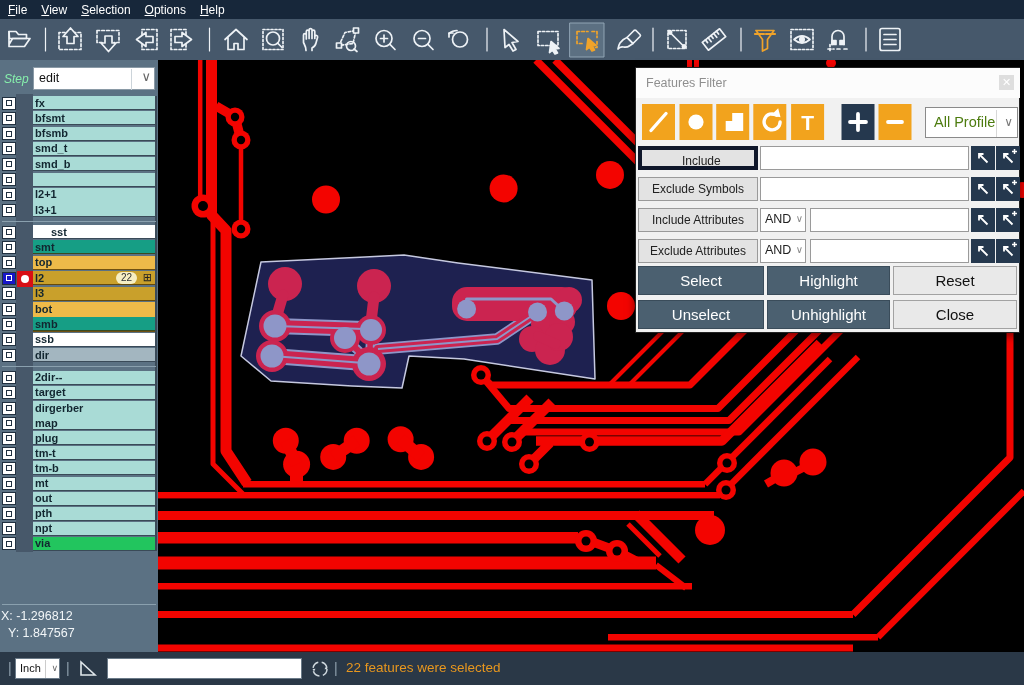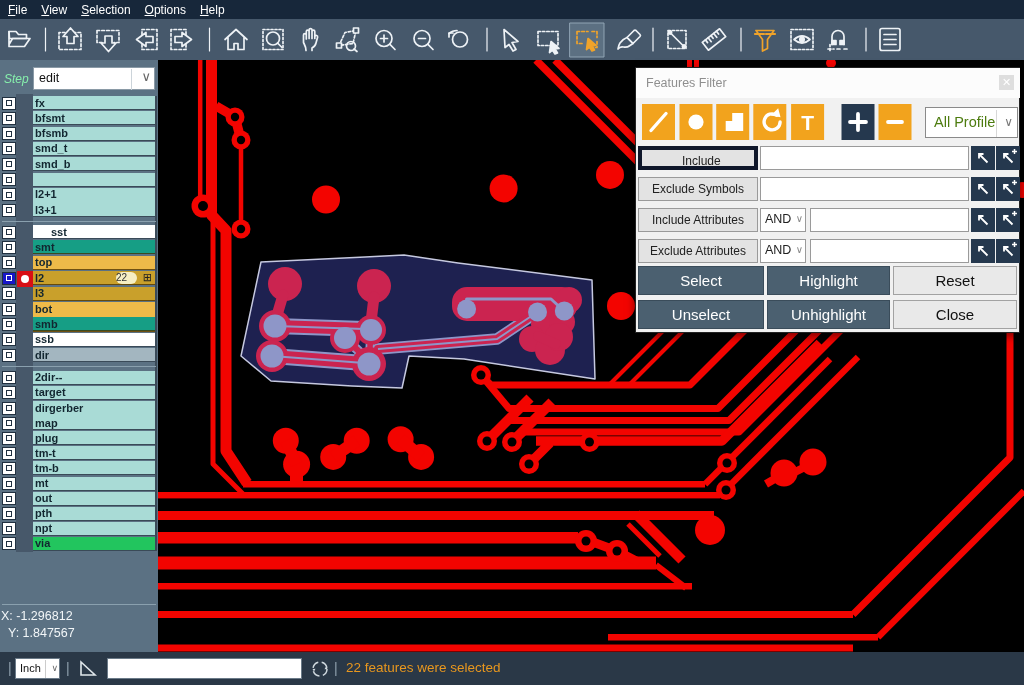--- a/index.html
+++ b/index.html
@@ -398,21 +398,21 @@
       <div style="position:absolute;left:33px;top:195.8px;width:122px;height:14px;background:#eeba49;border-bottom:1px solid rgba(70,45,0,0.75);">
         <span style="position:absolute;left:2px;top:0.5px;font-size:11px;font-weight:bold;color:#122630;">top</span>
       </div>
       <div style="position:absolute;left:2px;top:211.7px;width:14px;height:13px;background:#1717c8;border:1px solid #203040;">
         <div style="position:absolute;left:3px;top:2.5px;width:6px;height:6px;border:1.5px solid #fff;"></div>
       </div>
       <div style="position:absolute;left:17px;top:210.7px;width:16px;height:16px;background:#d80f15;"></div>
       <div style="position:absolute;left:21px;top:214.7px;width:8px;height:8px;border-radius:50%;background:#fff;"></div>
       <div style="position:absolute;left:33px;top:211.2px;width:122px;height:14px;background:#c9a02b;border-bottom:1px solid rgba(70,45,0,0.75);">
         <span style="position:absolute;left:2px;top:0.5px;font-size:11px;font-weight:bold;color:#122630;">l2</span>
-        <span style="position:absolute;right:18px;top:1px;width:21px;height:12px;background:#f6eec3;border-radius:6px;font-size:10px;color:#333;text-align:left;line-height:12px;">22</span>
+        <span style="position:absolute;right:18px;top:1px;width:21px;height:12px;background:#f6eec3;border-radius:6px;font-size:10px;color:#333;text-align:center;line-height:12px;">22</span>
         <span style="position:absolute;right:3px;top:0px;font-size:11px;color:#222;">⊞</span>
       </div>
       <div style="position:absolute;left:2px;top:227.1px;width:14px;height:13px;background:#fff;border:1px solid #203040;">
         <div style="position:absolute;left:3px;top:2.5px;width:6px;height:6px;border:1.5px solid #203040;"></div>
       </div>
       <div style="position:absolute;left:33px;top:226.6px;width:122px;height:14px;background:#c9a02b;border-bottom:1px solid rgba(70,45,0,0.75);">
         <span style="position:absolute;left:2px;top:0.5px;font-size:11px;font-weight:bold;color:#122630;">l3</span>
       </div>
       <div style="position:absolute;left:2px;top:242.5px;width:14px;height:13px;background:#fff;border:1px solid #203040;">
         <div style="position:absolute;left:3px;top:2.5px;width:6px;height:6px;border:1.5px solid #203040;"></div>

